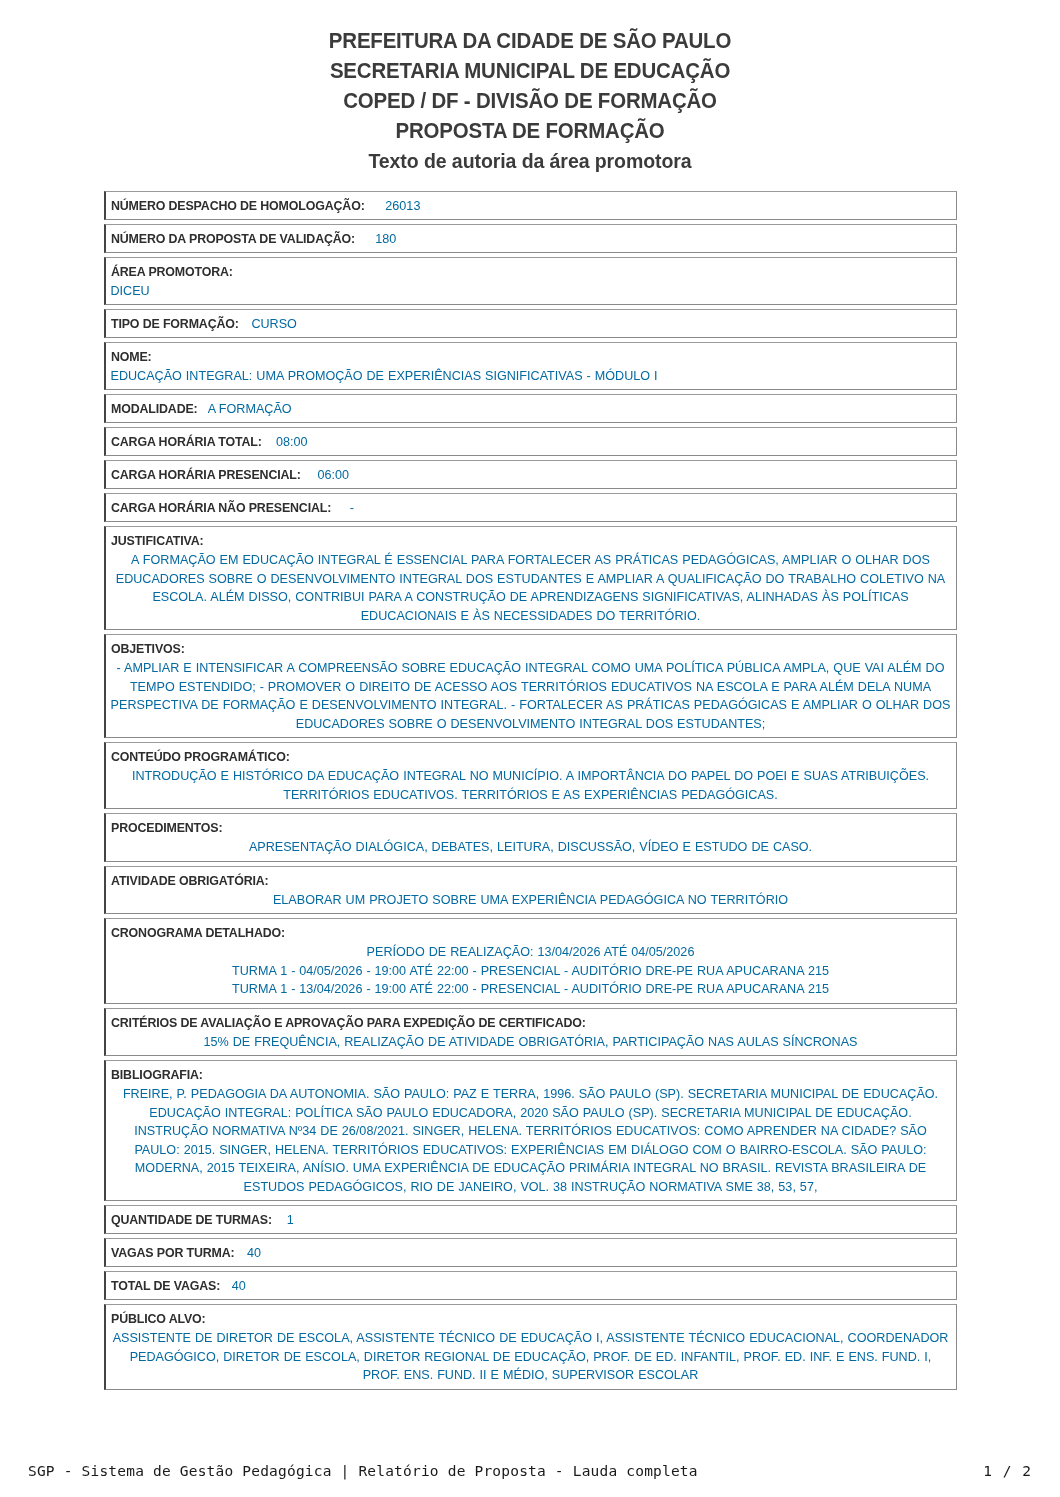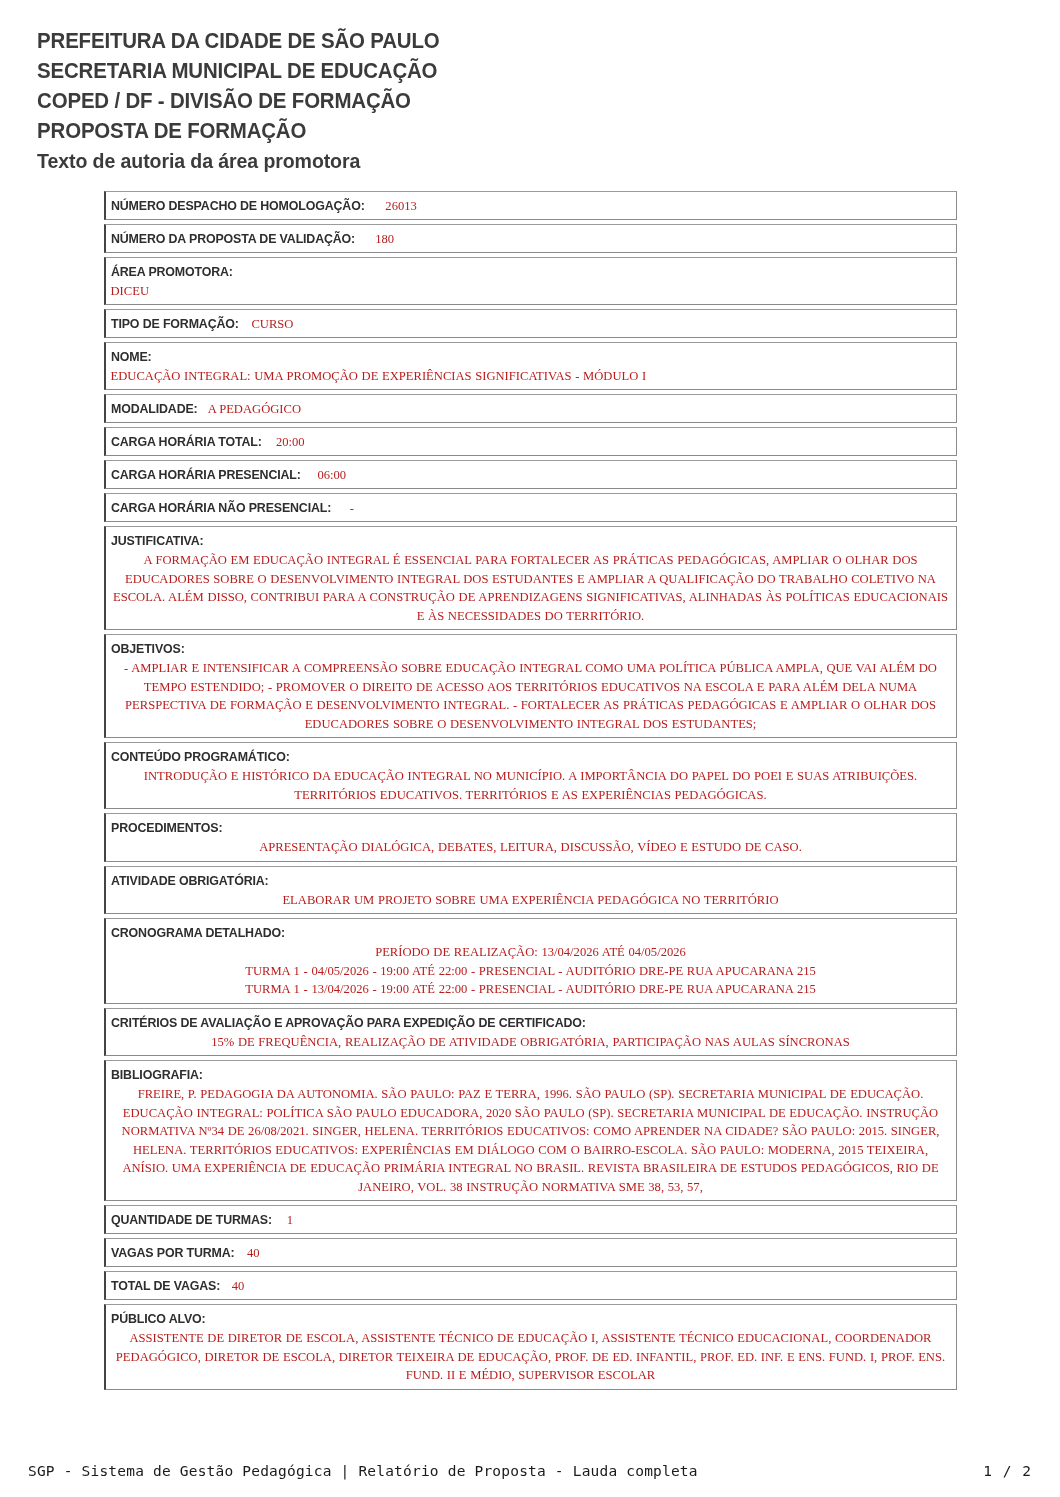--- a/index.html
+++ b/index.html
@@ -22,20 +22,21 @@
     left: 0;
     top: 0;
     width: 1060px;
     height: 1497px;
     box-sizing: border-box;
   }
 
   
   .doc-header {
     padding-top: 26px;
+    text-align: center;
   }
   .doc-header .hline {
     font-family: "Liberation Sans", sans-serif;
     font-weight: bold;
     color: #3b3b3b;
     font-size: 22px;
     letter-spacing: -0.2px;
     line-height: 30px;
     transform: scaleX(0.93);
     transform-origin: center;
@@ -73,23 +74,23 @@
     transform-origin: left center;
   }
   .f-label-wrap {
     display: inline-block;
     transform: scaleX(0.94);
     transform-origin: left center;
     white-space: nowrap;
   }
 
   .f-value {
-    font-family: Liberation Serif, serif;
+    font-family: Liberation Sans, sans-serif;
     font-size: 12.6px;
-    color: #b91c1c;
+    color: #0369a1;
     line-height: 18px;
     letter-spacing: 0px;
     display: inline;
   }
 
   
   .row-inline .f-value {
     margin-left: 5px;
   }
 
@@ -159,25 +160,25 @@
     <div class="field-row row-inline">
       <span class="f-label-wrap"><span class="f-label">TIPO DE FORMAÇÃO:</span></span><span class="f-value">CURSO</span>
     </div>
 
     <div class="field-row row-block">
       <span class="f-label-wrap"><span class="f-label">NOME:</span></span>
         <span class="f-value">EDUCAÇÃO INTEGRAL: UMA PROMOÇÃO DE EXPERIÊNCIAS SIGNIFICATIVAS - MÓDULO I</span>
     </div>
 
     <div class="field-row row-inline">
-      <span class="f-label-wrap"><span class="f-label">MODALIDADE:</span></span><span class="f-value">A PEDAGÓGICO</span>
-    </div>
-
-    <div class="field-row row-inline">
-      <span class="f-label-wrap"><span class="f-label">CARGA HORÁRIA TOTAL:</span></span><span class="f-value">20:00</span>
+      <span class="f-label-wrap"><span class="f-label">MODALIDADE:</span></span><span class="f-value">A FORMAÇÃO</span>
+    </div>
+
+    <div class="field-row row-inline">
+      <span class="f-label-wrap"><span class="f-label">CARGA HORÁRIA TOTAL:</span></span><span class="f-value">08:00</span>
     </div>
 
     <div class="field-row row-inline">
       <span class="f-label-wrap"><span class="f-label">CARGA HORÁRIA PRESENCIAL:</span></span><span class="f-value">06:00</span>
     </div>
 
     <div class="field-row row-inline">
       <span class="f-label-wrap"><span class="f-label">CARGA HORÁRIA NÃO PRESENCIAL:</span></span><span class="f-value">-</span>
     </div>
 
@@ -231,21 +232,21 @@
     <div class="field-row row-inline">
       <span class="f-label-wrap"><span class="f-label">VAGAS POR TURMA:</span></span><span class="f-value">40</span>
     </div>
 
     <div class="field-row row-inline">
       <span class="f-label-wrap"><span class="f-label">TOTAL DE VAGAS:</span></span><span class="f-value">40</span>
     </div>
 
     <div class="field-row row-block">
       <span class="f-label-wrap"><span class="f-label">PÚBLICO ALVO:</span></span>
-        <span class="f-value tight">ASSISTENTE DE DIRETOR DE ESCOLA, ASSISTENTE TÉCNICO DE EDUCAÇÃO I, ASSISTENTE TÉCNICO EDUCACIONAL, COORDENADOR PEDAGÓGICO, DIRETOR DE ESCOLA, DIRETOR TEIXEIRA DE EDUCAÇÃO, PROF. DE ED. INFANTIL, PROF. ED. INF. E ENS. FUND. I, PROF. ENS. FUND. II E MÉDIO, SUPERVISOR ESCOLAR</span>
+        <span class="f-value tight">ASSISTENTE DE DIRETOR DE ESCOLA, ASSISTENTE TÉCNICO DE EDUCAÇÃO I, ASSISTENTE TÉCNICO EDUCACIONAL, COORDENADOR PEDAGÓGICO, DIRETOR DE ESCOLA, DIRETOR REGIONAL DE EDUCAÇÃO, PROF. DE ED. INFANTIL, PROF. ED. INF. E ENS. FUND. I, PROF. ENS. FUND. II E MÉDIO, SUPERVISOR ESCOLAR</span>
     </div>
 
   </div>
 
   <div class="doc-footer">
     <span>SGP - Sistema de Gestão Pedagógica | Relatório de Proposta - Lauda completa</span>
     <span class="pager">1 / 2</span>
   </div>
 
 </div>

